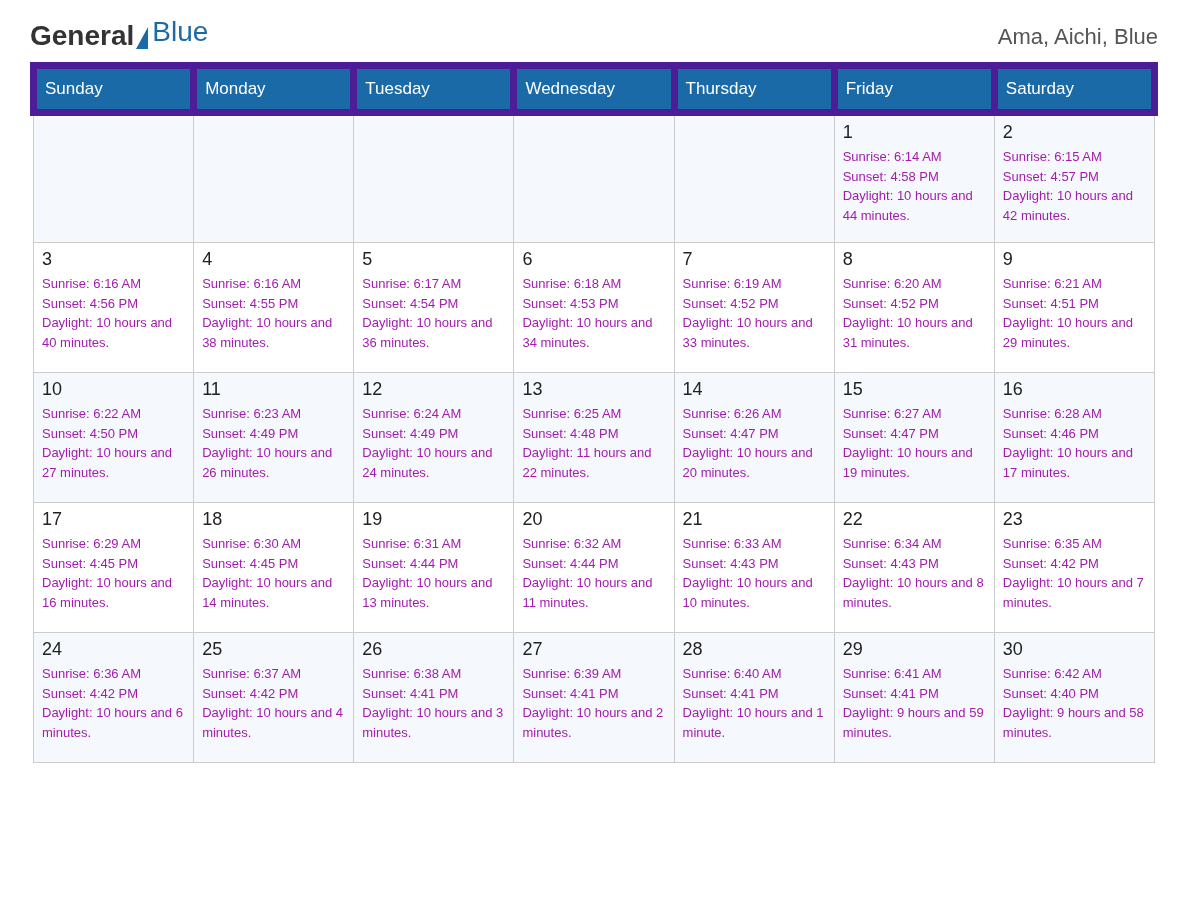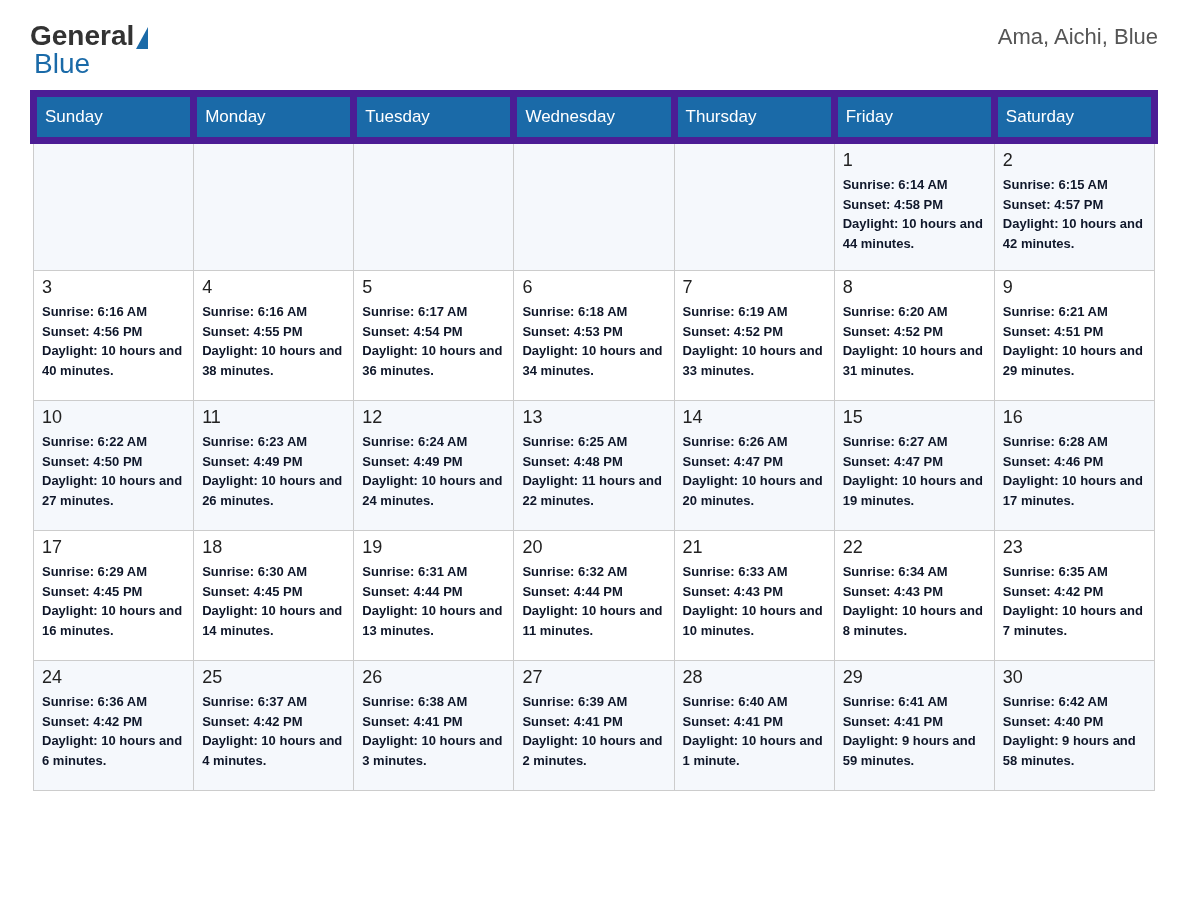--- a/index.html
+++ b/index.html
@@ -11,21 +11,21 @@
       min-height: 918px;
     }
     .header-row {
       display: flex;
       justify-content: space-between;
       align-items: flex-start;
       margin-bottom: 10px;
     }
     .logo {
       display: flex;
-      flex-direction: column;
+      flex-direction: row;
       align-items: flex-start;
     }
     .logo-text {
       display: flex;
       align-items: center;
     }
     .logo-general {
       font-size: 28px;
       font-weight: bold;
       color: #333;
@@ -80,23 +80,22 @@
       height: 130px;
       background: #fff;
     }
     .day-number {
       font-size: 18px;
       color: #222;
       margin-bottom: 4px;
     }
     .day-info {
       font-size: 13px;
-      color: #0f172a;
+      color: #a21caf;
       line-height: 1.5;
-      font-weight: bold;
     }
     .empty-cell {
       background: #f9f9f9;
     }
     tr:nth-child(odd) td {
       background: #f5f8fc;
     }
     tr:nth-child(even) td {
       background: #fff;
     }

